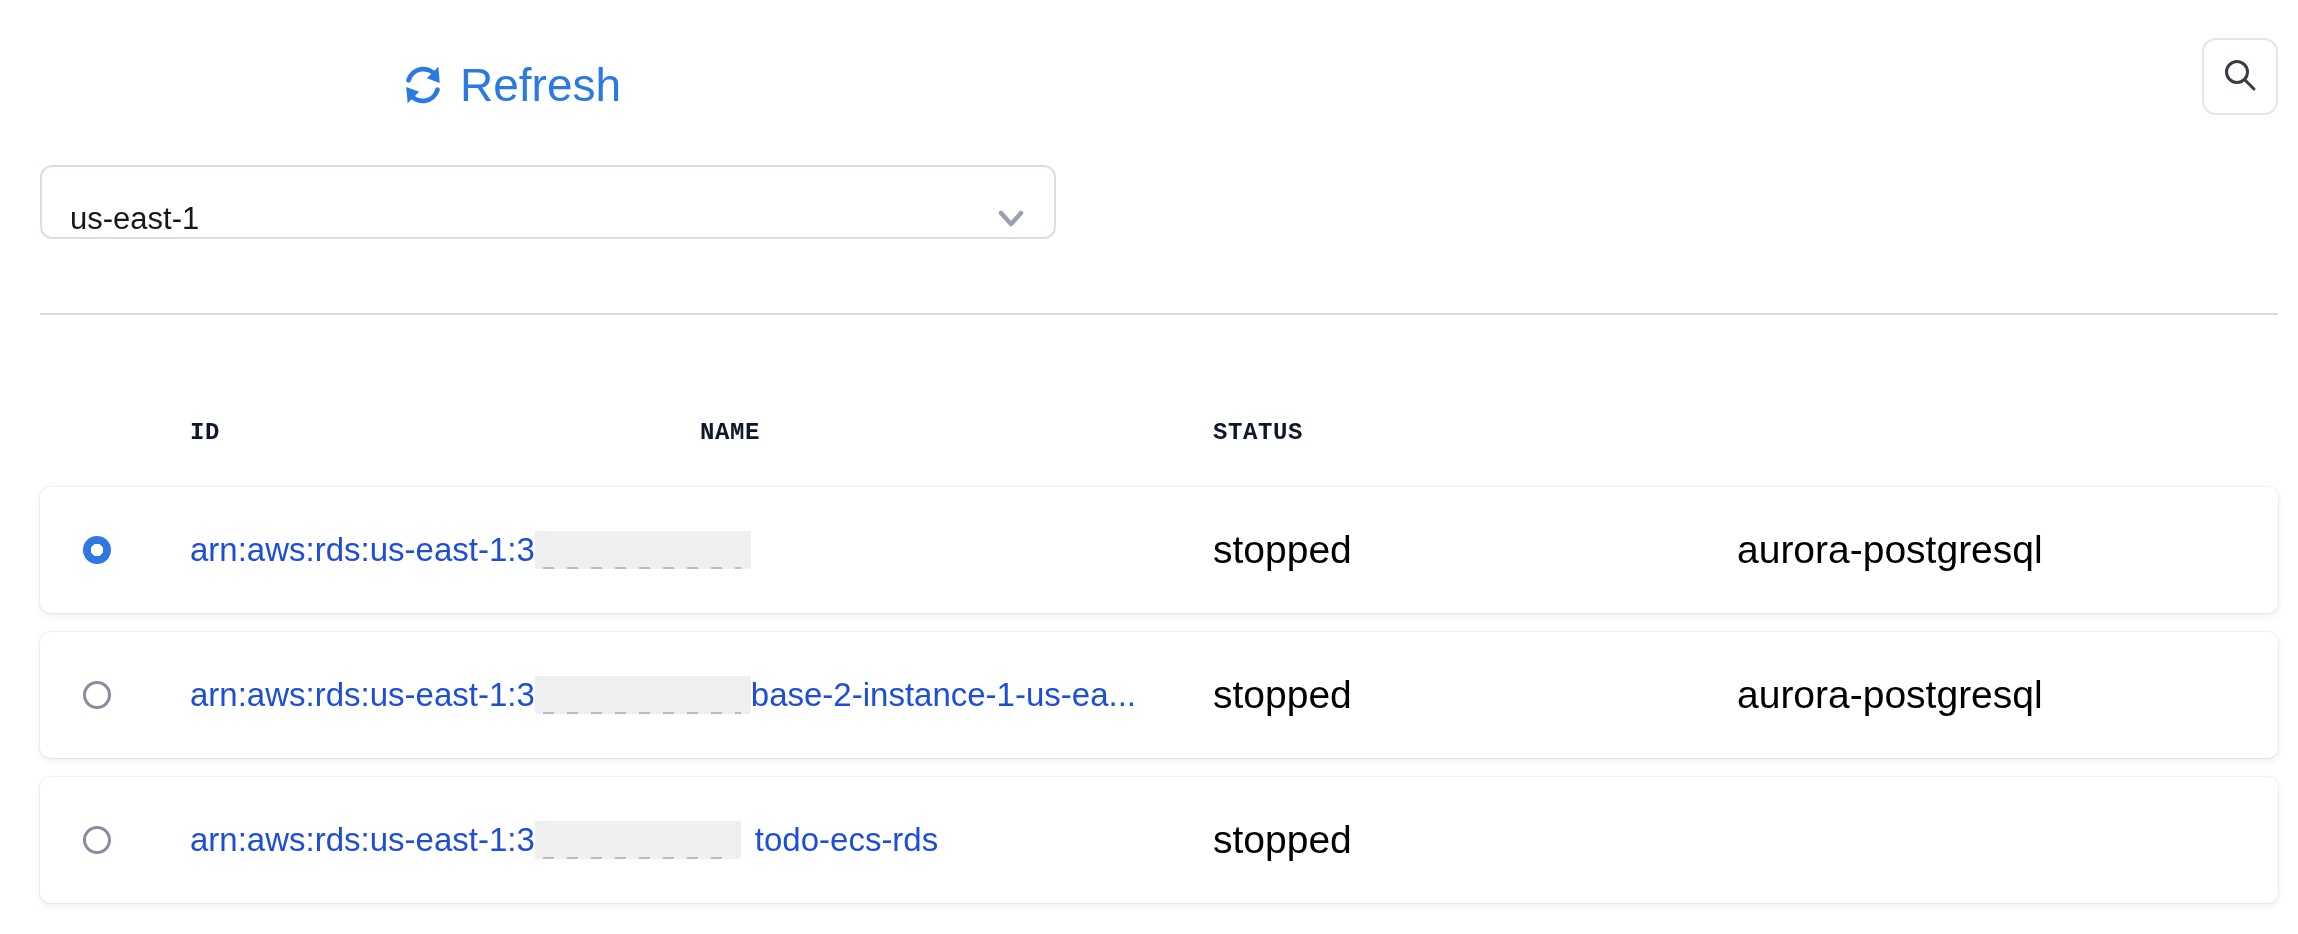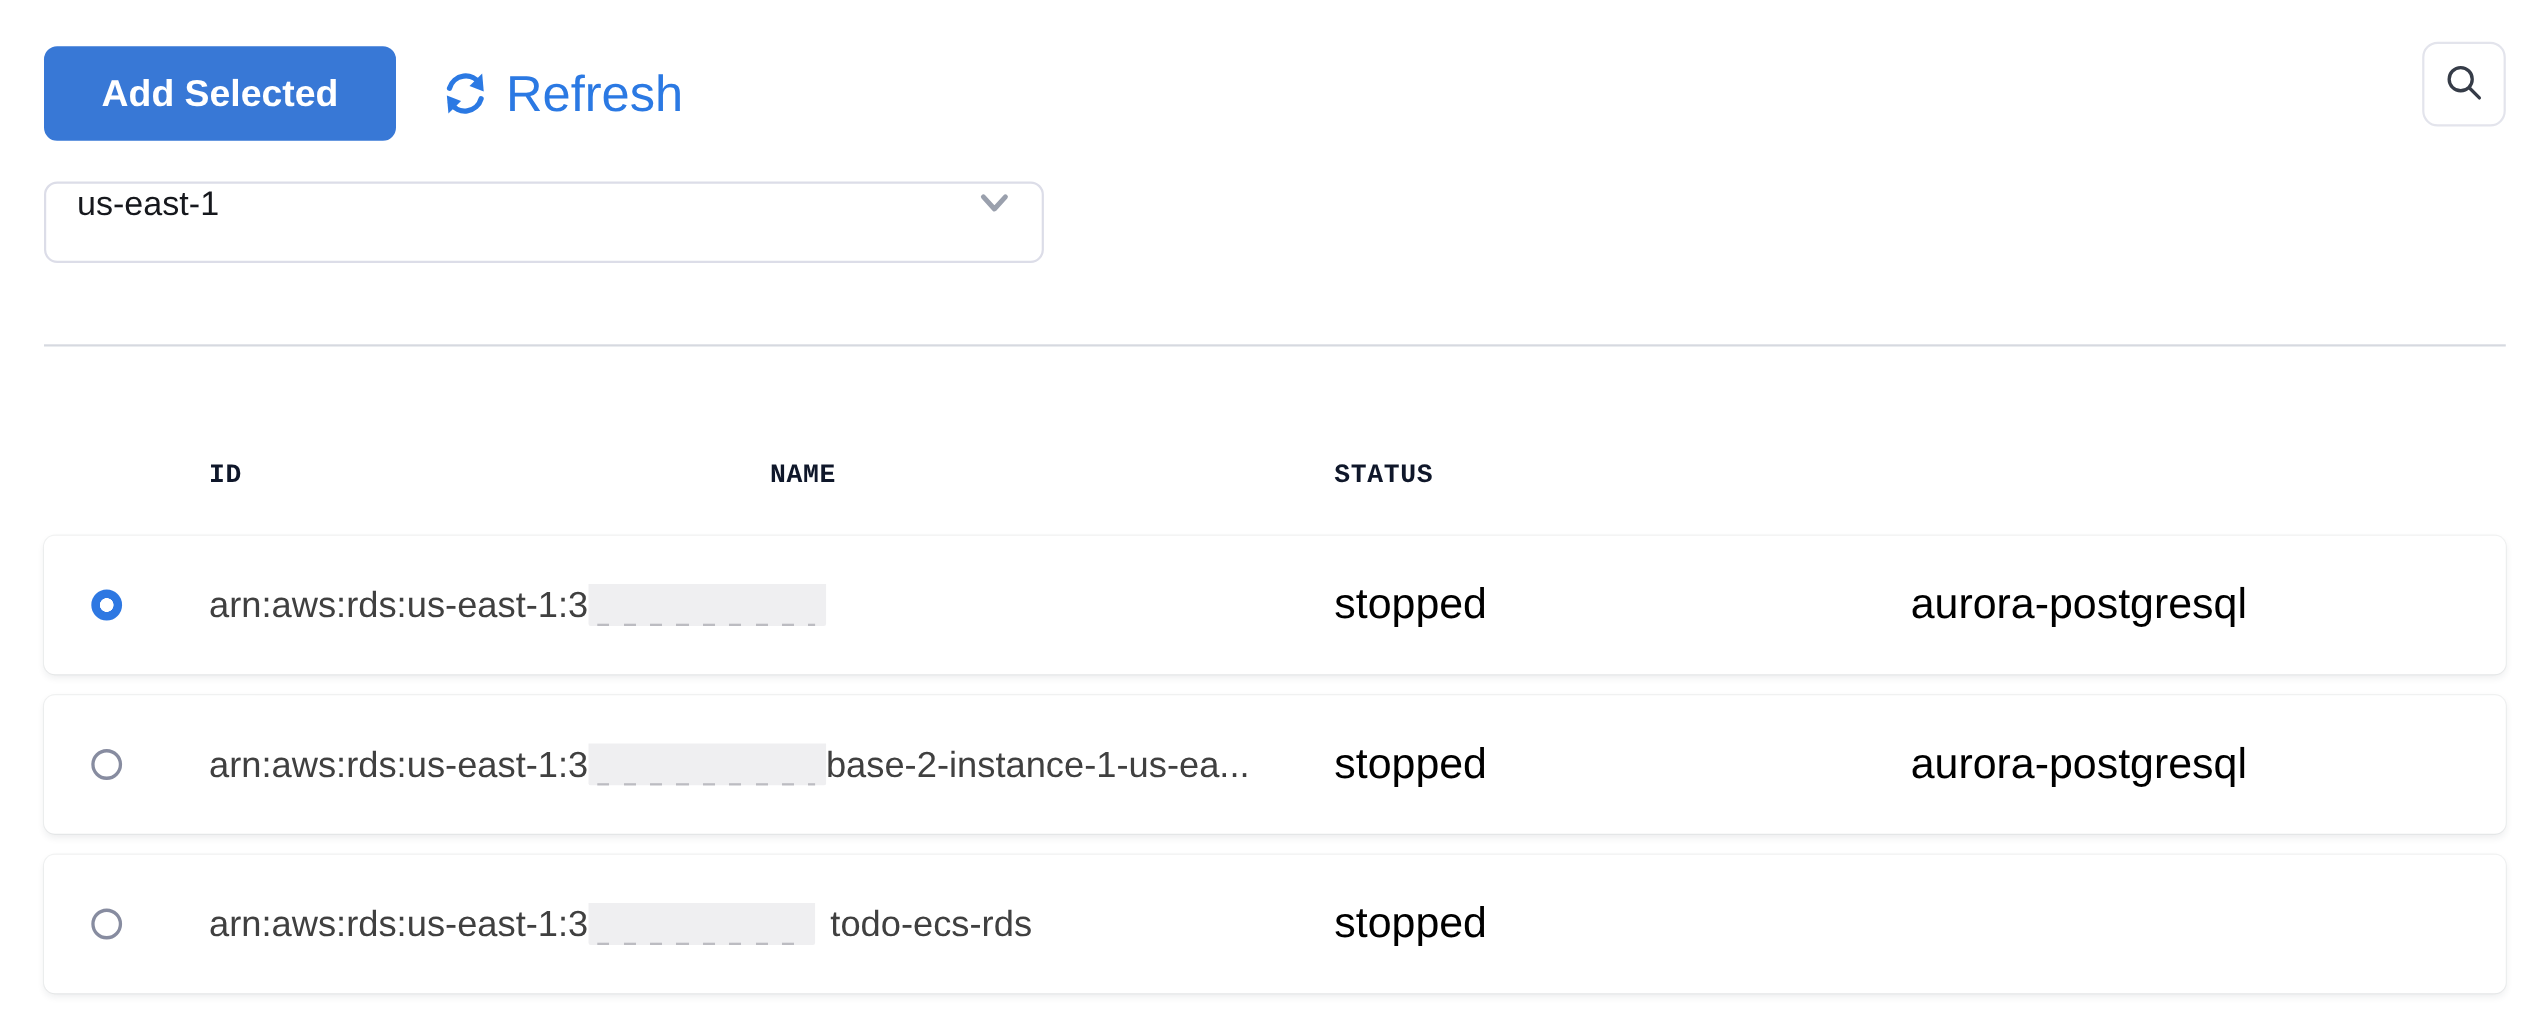--- a/index.html
+++ b/index.html
@@ -36,24 +36,24 @@
     width: 76px; height: 77px;
     background: #ffffff;
     border: 2px solid #e3e4ec; border-radius: 14px;
     display: flex; align-items: center; justify-content: center;
     cursor: pointer;
   }
 
   
   .region-select {
     position: absolute; left: 40px; top: 165px;
-    width: 909px; height: 74px;
+    width: 1016px; height: 74px;
     background: #ffffff;
     border: 2px solid #dcdde8; border-radius: 12px;
-    display: flex; align-items: flex-start;
+    display: flex; align-items: flex-end;
     padding: 0 28px;
     font-size: 31px; color: #16181d;
     cursor: pointer;
   }
   .region-select .chevron { margin-left: auto; display: block; }
 
   
   .divider {
     position: absolute; left: 40px; top: 313px;
     width: 2238px; height: 2px;
@@ -94,21 +94,21 @@
     border: 3px solid #878ca0; background: #ffffff;
     flex: 0 0 auto; cursor: pointer;
   }
   .radio.selected {
     border: none;
     background: radial-gradient(circle, #ffffff 0 6px, #2e78e2 6.5px);
   }
   .id-cell {
     grid-column: 2 / 4;
     display: flex; align-items: center;
-    font-size: 33px; color: #404040;
+    font-size: 33px; color: #1d4ed8;
     white-space: nowrap; overflow: hidden;
   }
   .redaction {
     display: inline-block; position: relative;
     width: 216px; height: 42px;
     background: #efeff1; border-radius: 2px;
     flex: 0 0 auto;
     align-self: center;
     margin-top: -4px;
   }
@@ -121,21 +121,20 @@
   .row-3 .redaction { width: 206px; margin-right: 14px; }
   .status-cell, .type-cell {
     font-size: 39px; color: #000000; white-space: nowrap;
   }
 </style>
 </head>
 <body>
 
 <div class="stage">
 
-  <button class="btn-primary">Add Selected</button>
 
   <a class="refresh-link">
     <span>
       <svg width="46" height="46" viewBox="0 0 48 48" fill="none">
         <path d="M 9 19 A 16 16 0 0 1 38 15" stroke="#2b79e3" stroke-width="5" stroke-linecap="round" fill="none"></path>
         <path d="M 39 29 A 16 16 0 0 1 10 33" stroke="#2b79e3" stroke-width="5" stroke-linecap="round" fill="none"></path>
         <polygon points="40,5 41.5,22 28,17" fill="#2b79e3"></polygon>
         <polygon points="8,43 6.5,26 20,31" fill="#2b79e3"></polygon>
       </svg>
     </span>

